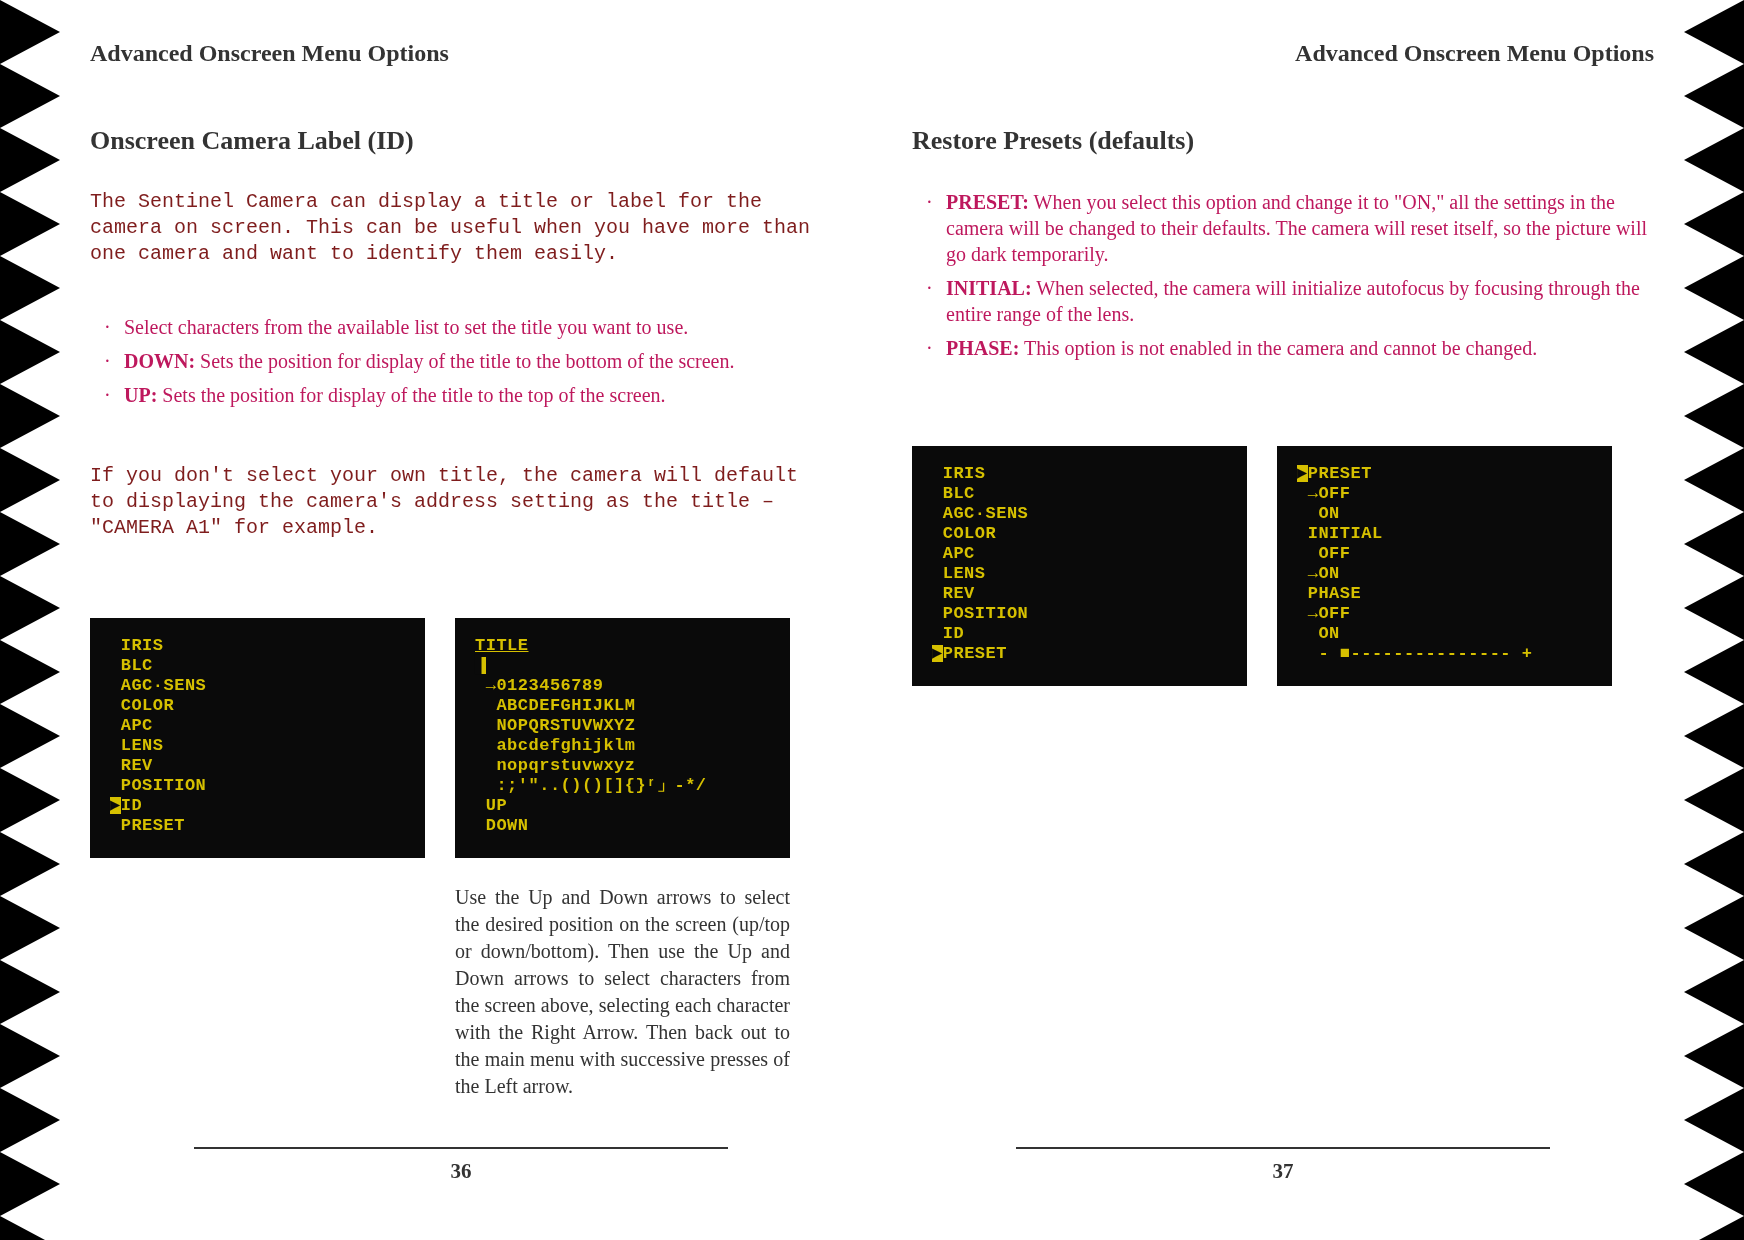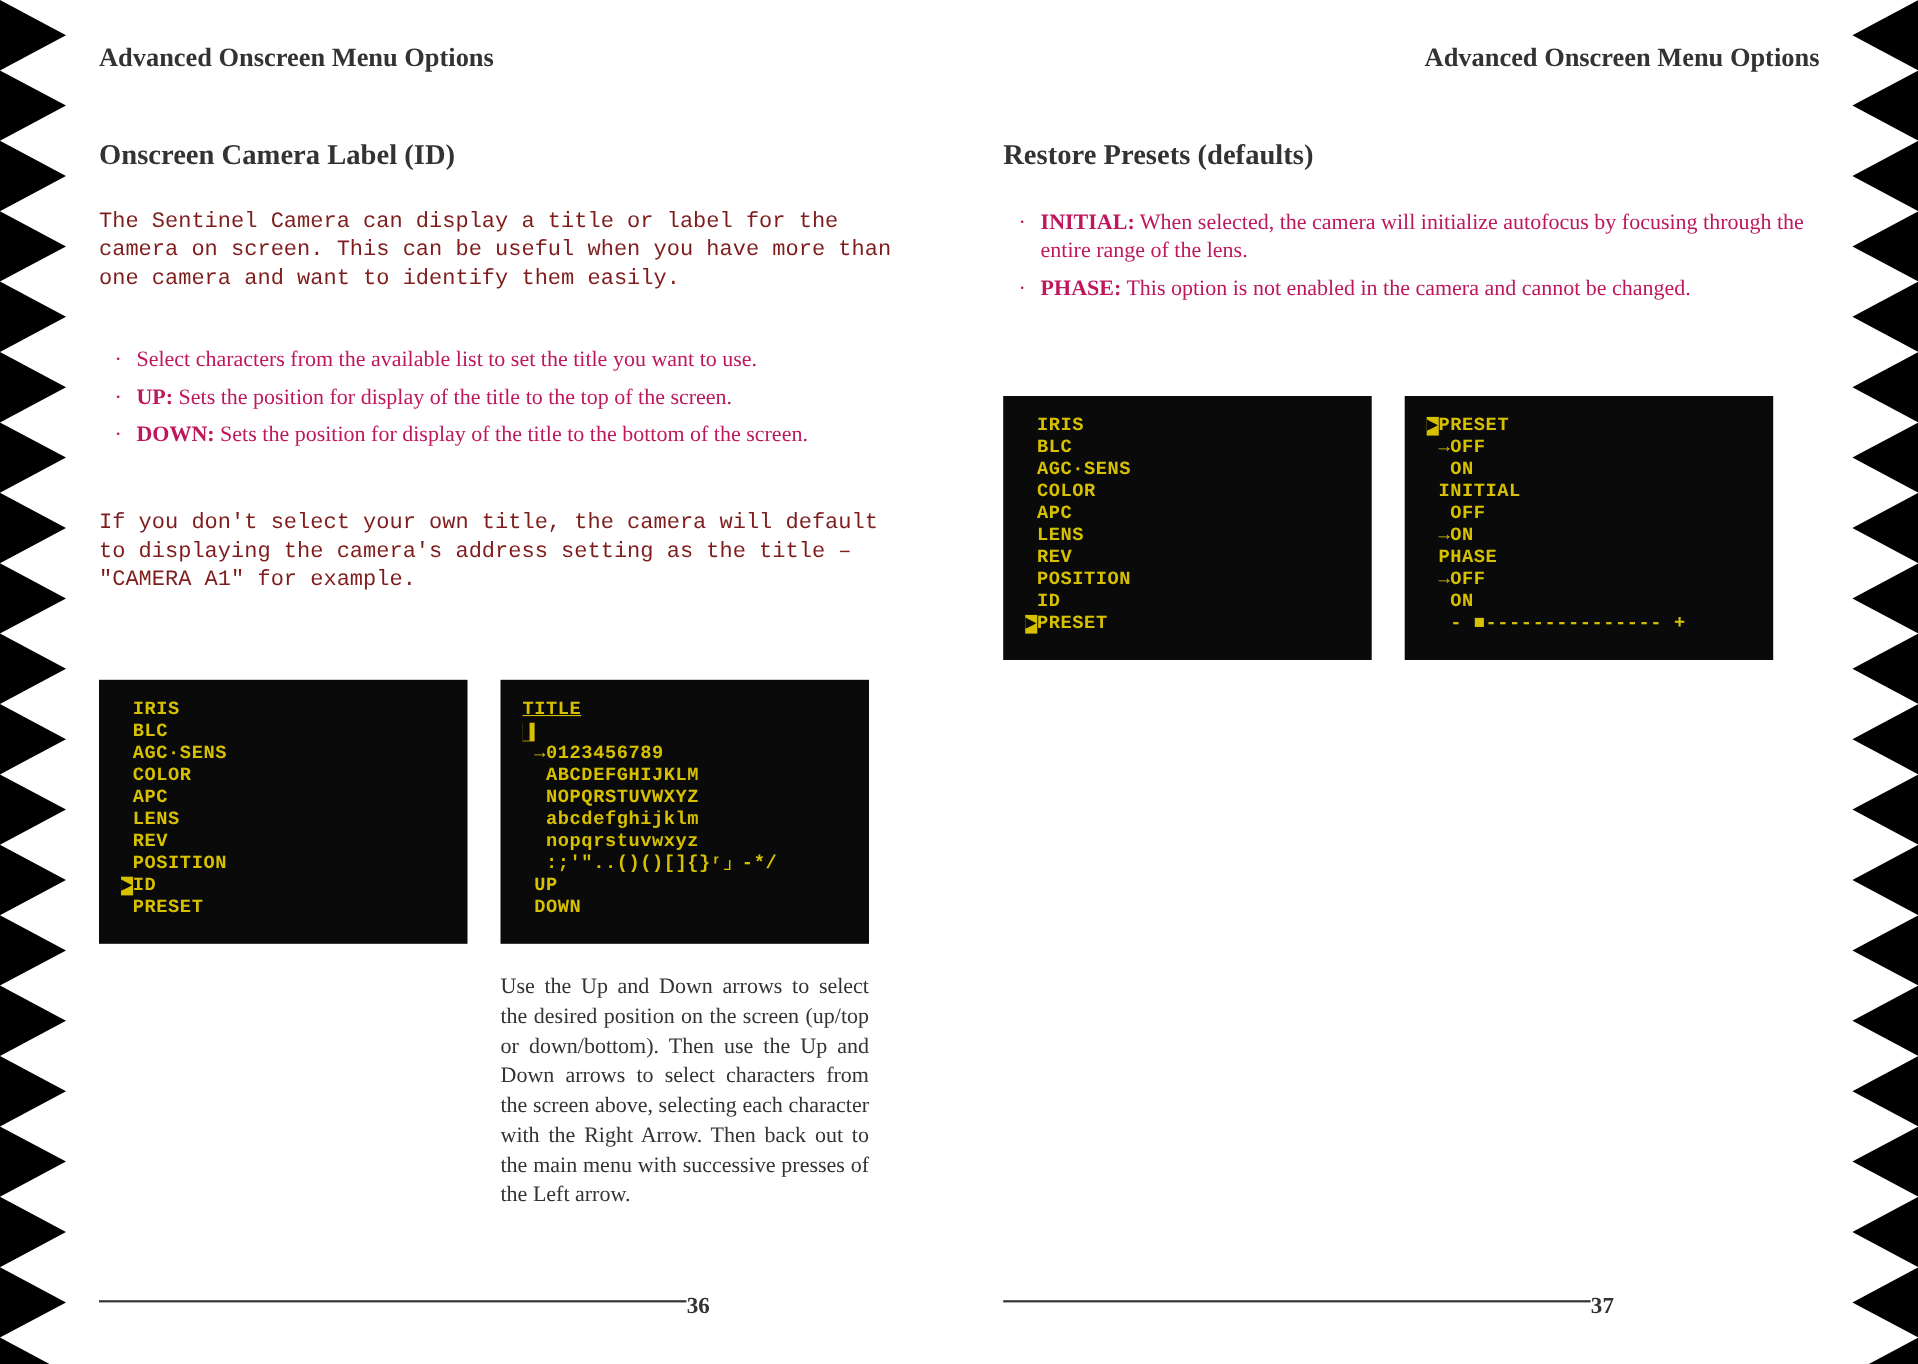--- a/index.html
+++ b/index.html
@@ -111,24 +111,25 @@
     margin-top: 26px;
     width: 335px;
     font-size: 20px;
     line-height: 1.35;
     text-align: justify;
     color: #333;
   }
 
   .page-footer {
     position: absolute;
-    left: 0; right: 0; bottom: 0;
-    display: flex;
-    flex-direction: row;
+    left: 0; right: 0; bottom: 16px;
+    display: flex;
+    flex-direction: column;
     align-items: center;
+    justify-content: space-between;
   }
   .foot-rule {
     width: 72%;
     border: none;
     border-top: 2px solid #333;
     margin-bottom: 10px;
   }
   .page-num {
     font-weight: bold;
     font-size: 21px;
@@ -184,22 +185,22 @@
   </div>
 
 <div class="spread">
 
   <div class="page">
     <div class="running-head">Advanced Onscreen Menu Options</div>
     <h2 class="section-title">Onscreen Camera Label (ID)</h2>
     <p class="body">The Sentinel Camera can display a title or label for the camera on screen. This can be useful when you have more than one camera and want to identify them easily.</p>
     <ul class="bullets">
       <li><span class="bold-lead"></span><span>Select characters from the available list to set the title you want to use.</span></li>
+      <li><span class="bold-lead">DOWN:</span><span> Sets the position for display of the title to the bottom of the screen.</span></li>
       <li><span class="bold-lead">UP:</span><span> Sets the position for display of the title to the top of the screen.</span></li>
-      <li><span class="bold-lead">DOWN:</span><span> Sets the position for display of the title to the bottom of the screen.</span></li>
     </ul>
     <p class="body">If you don't select your own title, the camera will default to displaying the camera's address setting as the title – "CAMERA A1" for example.</p>
 
     <div class="screenshots">
       <div class="osd" id="osd-left-1"> IRIS
  BLC
  AGC·SENS
  COLOR
  APC
  LENS
@@ -227,20 +228,21 @@
     <div class="page-footer">
       <hr class="foot-rule">
       <div class="page-num">36</div>
     </div>
   </div>
 
   <div class="page">
     <div class="running-head right">Advanced Onscreen Menu Options</div>
     <h2 class="section-title">Restore Presets (defaults)</h2>
     <ul class="bullets">
+      <li><span class="bold-lead">PRESET:</span><span> When you select this option and change it to "ON," all the settings in the camera will be changed to their defaults. The camera will reset itself, so the picture will go dark temporarily.</span></li>
       <li><span class="bold-lead">INITIAL:</span><span> When selected, the camera will initialize autofocus by focusing through the entire range of the lens.</span></li>
       <li><span class="bold-lead">PHASE:</span><span> This option is not enabled in the camera and cannot be changed.</span></li>
     </ul>
 
     <div class="screenshots">
       <div class="osd" id="osd-right-1"> IRIS
  BLC
  AGC·SENS
  COLOR
  APC

